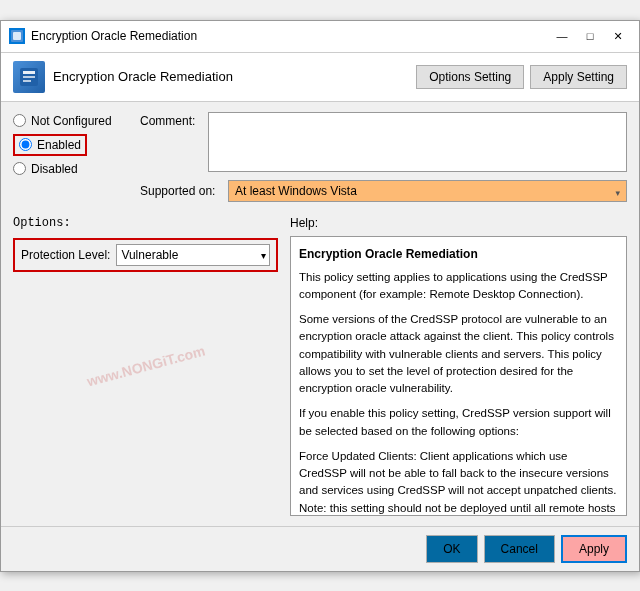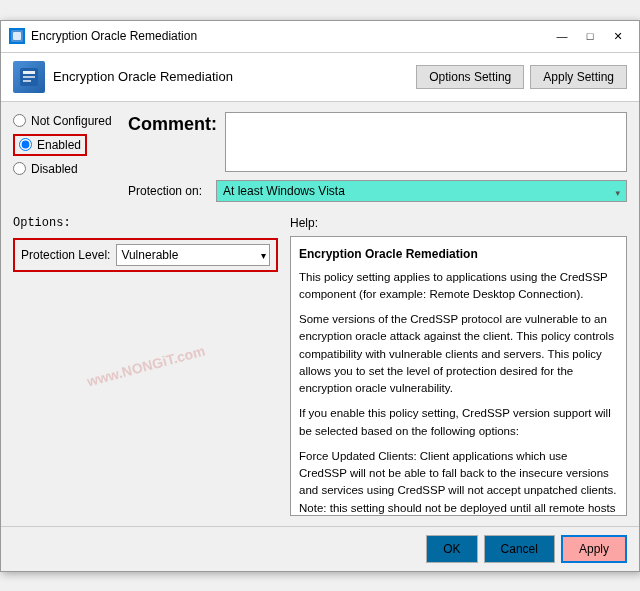--- a/index.html
+++ b/index.html
@@ -134,25 +134,24 @@
       flex-direction: column;
       gap: 8px;
     }
 
     .comment-section {
       display: flex;
       gap: 8px;
       align-items: flex-start;
     }
     .comment-label {
-      font-size: 18px;
+      font-size: 12px;
       white-space: nowrap;
       padding-top: 2px;
       min-width: 60px;
-      font-weight: bold;
     }
     .comment-box {
       flex: 1;
       height: 60px;
       border: 1px solid #999;
       background: #fff;
       resize: none;
       font-size: 12px;
       padding: 2px;
     }
@@ -163,21 +162,21 @@
       align-items: center;
     }
     .supported-label {
       font-size: 12px;
       white-space: nowrap;
       min-width: 80px;
     }
     .supported-value-box {
       flex: 1;
       border: 1px solid #999;
-      background: #5eead4;
+      background: #fdba74;
       padding: 3px 6px;
       font-size: 12px;
       display: flex;
       align-items: flex-end;
       justify-content: space-between;
     }
     .dropdown-arrow {
       font-size: 9px;
       color: #555;
     }
@@ -325,21 +324,21 @@
         </svg>
       </div>
       <span class="header-title">Encryption Oracle Remediation</span>
     </div>
     <div class="header-buttons">
       <button class="nav-btn">Options Setting</button>
       <button class="nav-btn">Apply Setting</button>
     </div>
   </div>
 
-  <div style="display:flex; padding: 10px 12px; ">
+  <div style="display:flex; padding: 10px 12px; gap: 12px;">
 
     <div class="left-panel">
       <div class="radio-group">
         <label class="radio-item">
           <input type="radio" name="config" style="">
           <span class="radio-label">Not Configured</span>
         </label>
         <label class="radio-item">
           <div class="radio-enabled-box">
             <input type="radio" name="config" checked="" style="">
@@ -354,21 +353,21 @@
     </div>
 
     <div class="right-panel">
 
       <div class="comment-section">
         <span class="comment-label">Comment:</span>
         <textarea class="comment-box" style=""></textarea>
       </div>
 
       <div class="supported-section">
-        <span class="supported-label">Protection on:</span>
+        <span class="supported-label">Supported on:</span>
         <div class="supported-value-box">
           <span>At least Windows Vista</span>
           <span class="dropdown-arrow">▾</span>
         </div>
       </div>
 
     </div>
   </div>
 
   <div class="lower-area" style="padding: 0 12px 10px; display:flex; gap:12px;">

